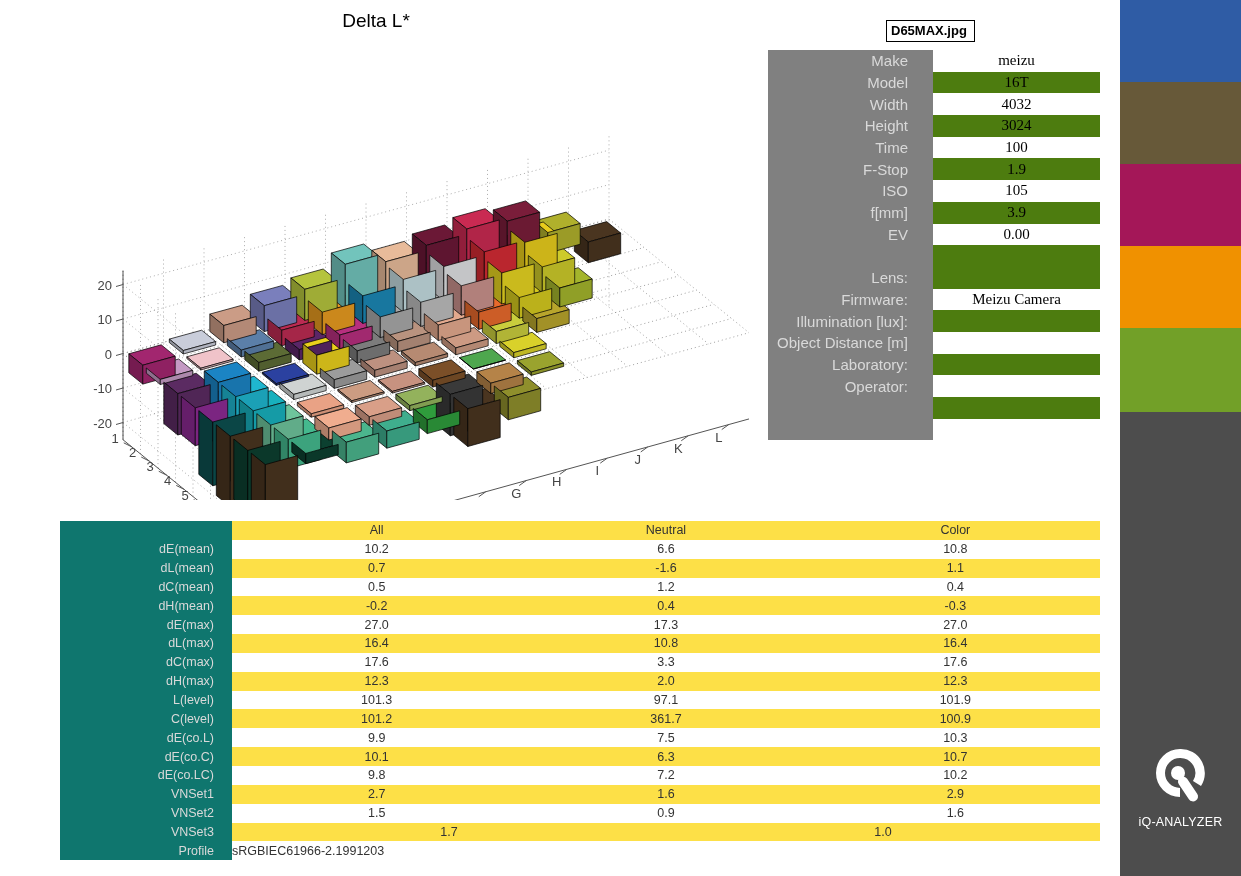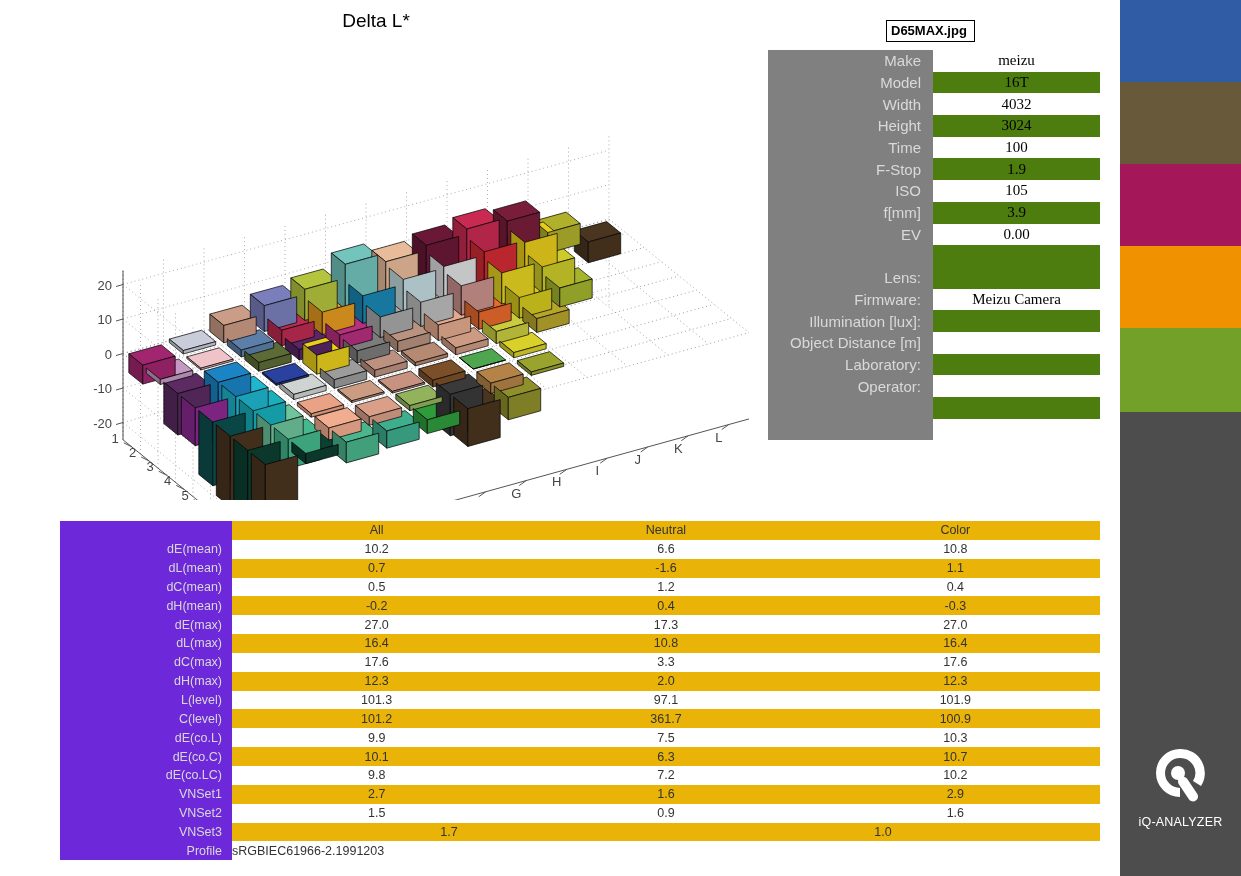--- a/index.html
+++ b/index.html
@@ -25,36 +25,36 @@
   
   #filename-badge{position:absolute;left:886px;top:20px;
       border:1.6px solid #000;background:#fff;padding:2px 7px 3px 4px;
       font-size:13px;font-weight:bold;color:#000;
       font-family:"Liberation Sans",sans-serif;}
 
   
   #meta-panel{position:absolute;left:768px;top:50px;width:332px;}
   #meta-panel .mrow{display:flex;height:21.7px;align-items:center;}
   #meta-panel .mkey{width:165px;box-sizing:border-box;background:#808080;color:#d9d9d9;
-       text-align:right;padding-right:12px;font-size:15px;height:100%;
+       text-align:right;padding-right:25px;font-size:15px;height:100%;
        display:flex;align-items:center;justify-content:flex-end;white-space:nowrap;}
   #meta-panel .mval{flex:1;text-align:center;font-size:15px;color:#000;height:100%;
        display:flex;align-items:center;justify-content:center;font-family:Liberation Serif, serif;}
   #meta-panel .mval.alt{background:#4d7c0f;}
   #meta-panel .mval.plain{background:#ffffff;}
 
   
   #stats-table{position:absolute;left:60px;top:521px;width:1040px;}
   #stats-table .trow{display:flex;height:18.85px;align-items:stretch;}
-  #stats-table .rlabel{width:172px;box-sizing:border-box;background:#6d28d9;color:#d9d9d9;
-      text-align:right;padding-right:10px;font-size:12.5px;
+  #stats-table .rlabel{width:172px;box-sizing:border-box;background:#0f766e;color:#d9d9d9;
+      text-align:right;padding-right:18px;font-size:12.5px;
       display:flex;align-items:center;justify-content:flex-end;white-space:nowrap;}
   #stats-table .cell{width:auto;flex:1;font-size:12.5px;color:#333;
       display:flex;align-items:center;justify-content:center;}
-  #stats-table .trow.alt .cell{background:#eab308;}
+  #stats-table .trow.alt .cell{background:#fde047;}
   #stats-table .spanfull{flex:1;font-size:12.5px;color:#333;display:flex;align-items:center;
       justify-content:flex-start;}
   #stats-table .hdr .cell{color:#333;}
 </style>
 </head>
 <body>
 
 <div id="chart-panel">
   <div id="chart-title">Delta L*</div>
   <svg id="chart-svg" width="760" height="500">

